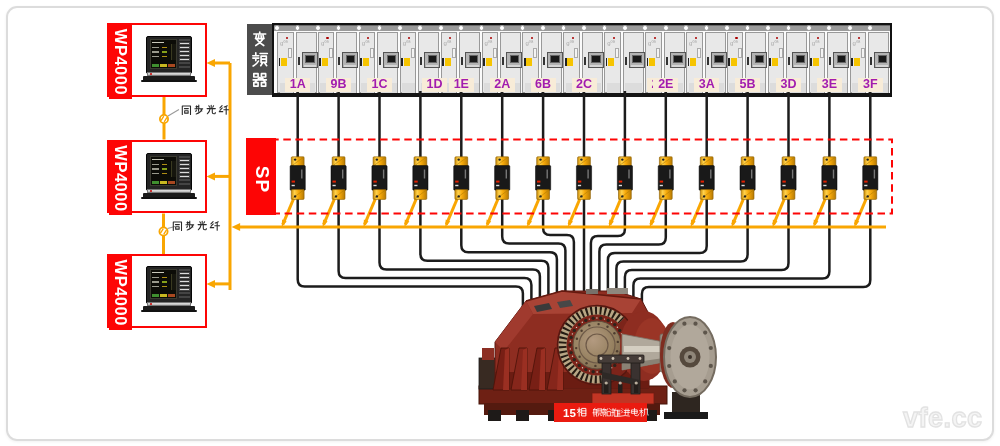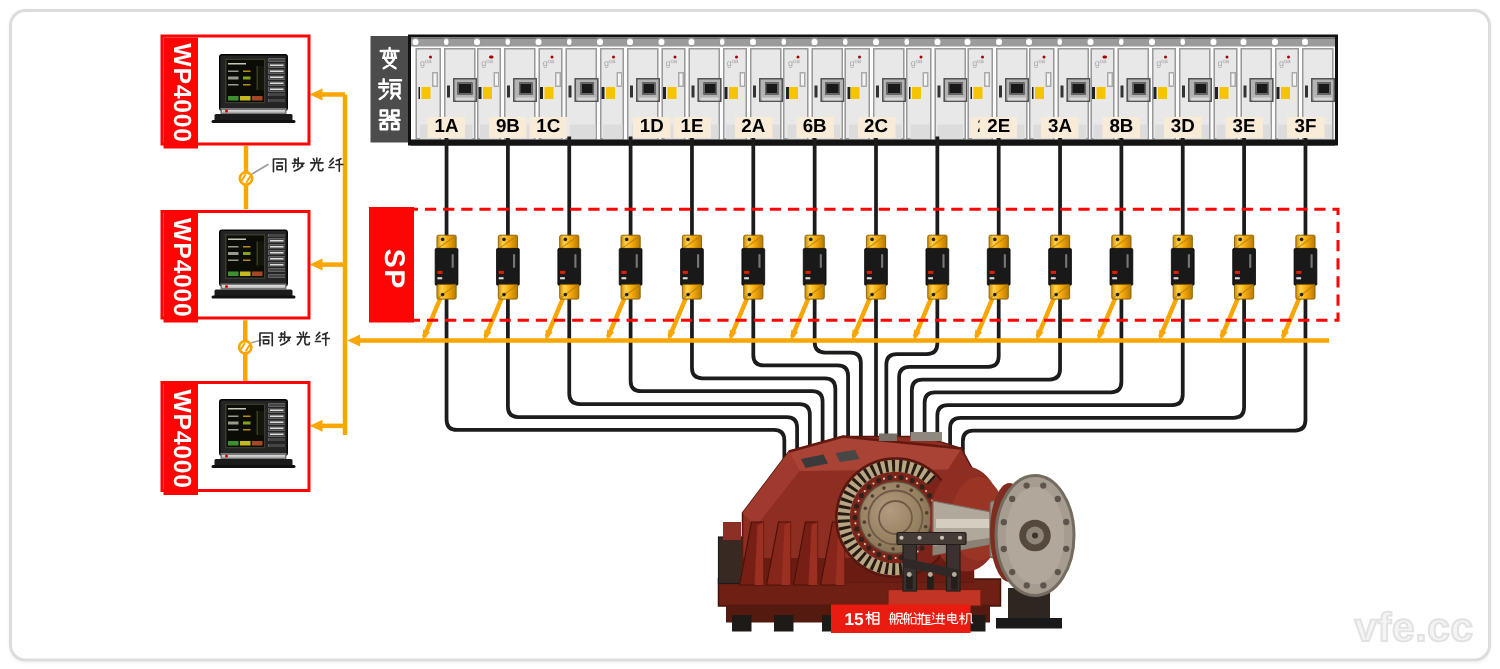--- a/index.html
+++ b/index.html
@@ -14,21 +14,21 @@
 .rdot{position:absolute;left:7.5px;top:4.5px;width:2.2px;height:2.2px;background:#a00;border-radius:50%}
 .gaa{position:absolute;left:2px;top:7px;font-size:6px;color:#aaa;letter-spacing:0}
 .slot{position:absolute;left:10px;top:15px;width:4px;height:10px;background:#f4f4f4;border:1px solid #aaa}
 .ytick{position:absolute;left:0.5px;top:25.5px;width:1.8px;height:8px;background:#222}
 .ybtn{position:absolute;left:3px;top:25px;width:6px;height:8.5px;background:#f6c401}
 .patch{position:absolute;top:50px;height:10.5px;background:#dcdcdc}
 .dtick{position:absolute;left:1px;top:24.5px;width:2px;height:8px;background:#333}
 .disp{position:absolute;left:5px;top:19px;width:16px;height:16px;background:#b3b3b3;border:1px solid #555}
 .scr{position:absolute;left:2.5px;top:2px;width:9.5px;height:8.5px;background:#191919;border:1px solid #666}
 .dbar{position:absolute;left:1px;top:12px;width:12px;height:2.2px;background:#d6d6d6}
-.mlab{position:absolute;top:78px;width:25px;height:13.5px;background:#f8ecd8;color:#000000;font-weight:bold;font-size:12.5px;line-height:13.5px;text-align:center}
+.mlab{position:absolute;top:78px;width:25px;height:13.5px;background:#f8ecd8;color:#a21caf;font-weight:bold;font-size:12.5px;line-height:13.5px;text-align:center}
 
 .spbox{position:absolute;left:245.8px;top:138.4px;width:30.5px;height:76.2px;background:#fd0505}
 .sptext{position:absolute;left:-22px;top:27px;width:74px;height:29px;transform:rotate(90deg);color:#fff;font-weight:bold;font-size:19px;text-align:center;line-height:28px;letter-spacing:1px}
 .wpbox{position:absolute;left:107px;width:99.5px;border:2.5px solid #fd0505;background:#fff}
 .wpband{position:absolute;left:0;top:0;width:23px;background:#fd0505}
 .wptext{position:absolute;transform:rotate(90deg) translateY(-23px);transform-origin:0 0;display:block;color:#fff;font-weight:bold;font-size:16.5px;text-align:center;line-height:23px;letter-spacing:0.5px}
 
 .dev{position:absolute;width:56px;height:46px}
 .dev div,.dev i{position:absolute}
 .mon{left:5px;top:0;width:46px;height:38px;background:#242424;border:1.5px solid #050505;border-radius:2px}
@@ -758,30 +758,30 @@
     <use href="#g-bu" transform="translate(193.4,104.5) scale(0.1080)" stroke="#2a2a2a" stroke-width="10"></use>
     <use href="#g-guang" transform="translate(205.8,104.5) scale(0.1080)" stroke="#2a2a2a" stroke-width="10"></use>
     <use href="#g-xian" transform="translate(218.2,104.5) scale(0.1080)" stroke="#2a2a2a" stroke-width="10"></use>
 <use href="#g-tong" transform="translate(172.0,220.5) scale(0.1080)" stroke="#2a2a2a" stroke-width="10"></use>
     <use href="#g-bu" transform="translate(184.4,220.5) scale(0.1080)" stroke="#2a2a2a" stroke-width="10"></use>
     <use href="#g-guang" transform="translate(196.8,220.5) scale(0.1080)" stroke="#2a2a2a" stroke-width="10"></use>
     <use href="#g-xian" transform="translate(209.2,220.5) scale(0.1080)" stroke="#2a2a2a" stroke-width="10"></use>
 </svg>
 <div class="mlab" style="left:285.2px">1A</div>
 <div class="mlab" style="left:326.1px">9B</div>
-<div class="mlab" style="left:353px">1C</div>
+<div class="mlab" style="left:367.0px">1C</div>
 <div class="mlab" style="left:422px">1D</div>
 <div class="mlab" style="left:448.8px">1E</div>
 <div class="mlab" style="left:489.7px">2A</div>
 <div class="mlab" style="left:530.6px">6B</div>
 <div class="mlab" style="left:571.5px">2C</div>
 <div class="mlab" style="left:647px">2D</div>
 <div class="mlab" style="left:653.3px">2E</div>
 <div class="mlab" style="left:694.2px">3A</div>
-<div class="mlab" style="left:735.1px">8B</div>
+<div class="mlab" style="left:735.1px">5B</div>
 <div class="mlab" style="left:776.0px">3D</div>
 <div class="mlab" style="left:816.9px">3E</div>
 <div class="mlab" style="left:857.8px">3F</div>
 <div class="spbox">
     <span class="sptext">SP</span>
   </div>
 <div class="wpbox" style="top:23px;height:74px">
 <div class="wpband" style="height:74px">
       <span class="wptext" style="width:74px">WP4000</span>
     </div>

